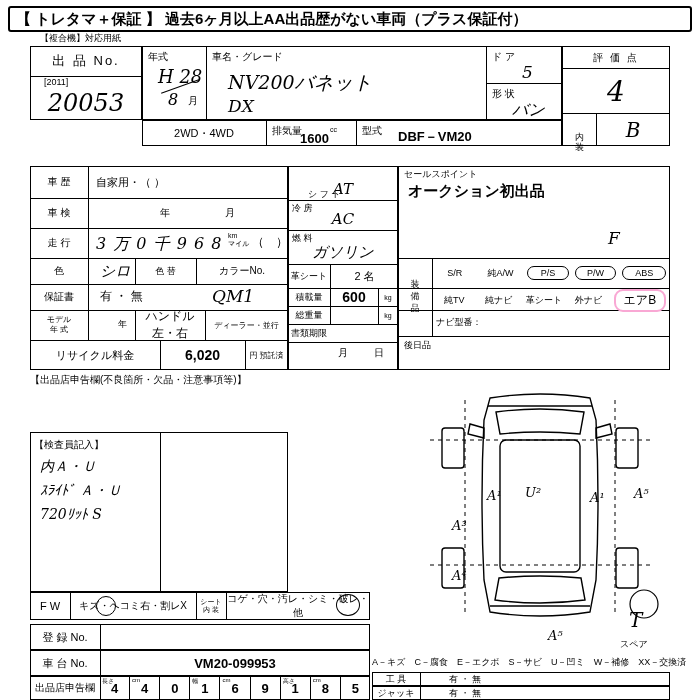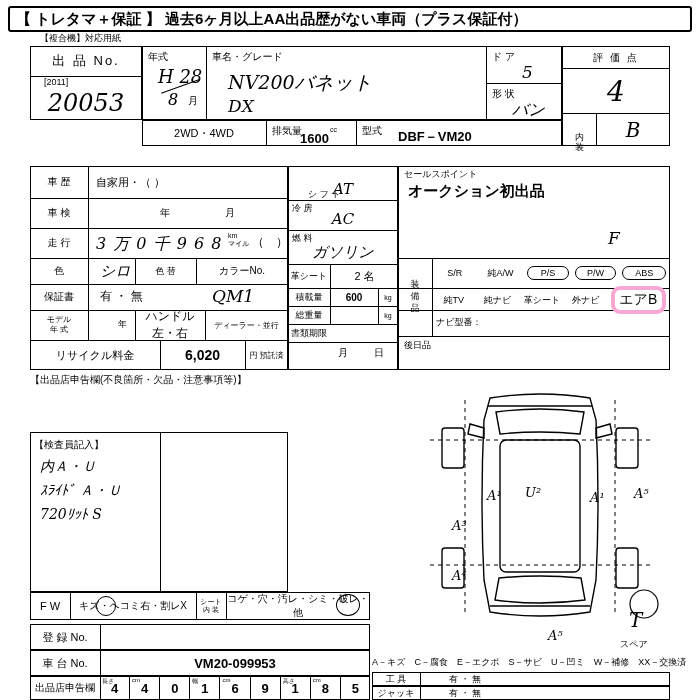--- a/index.html
+++ b/index.html
@@ -141,21 +141,21 @@
   <div class="abs lbl2" style="left:308px;top:170px;margin-top:20px;">シ フ ト</div>
   <div class="abs ctr hand" style="left:288px;top:180px;width:110px;height:18px;font-size:15px;">AT</div>
   <div class="abs lbl2" style="left:292px;top:204px;">冷 房</div>
   <div class="abs ctr hand" style="left:288px;top:210px;width:110px;height:18px;font-size:15px;">AC</div>
   <div class="abs lbl2" style="left:292px;top:234px;">燃 料</div>
   <div class="abs ctr hand" style="left:288px;top:242px;width:110px;height:20px;font-size:15px;">ガソリン</div>
 
   <div class="abs ctr lbl2" style="left:288px;top:264px;width:42px;height:24px;">革シート</div>
   <div class="abs ctr" style="left:330px;top:264px;width:69px;height:24px;font-size:11px;">2 名</div>
   <div class="abs ctr lbl2" style="left:288px;top:288px;width:42px;height:18px;">積載量</div>
-  <div class="abs ctr" style="left:330px;top:288px;width:48px;height:18px;font-size:10px;font-weight:bold;">600</div>
+  <div class="abs ctr" style="left:330px;top:288px;width:48px;height:18px;font-size:14px;font-weight:bold;">600</div>
   <div class="abs ctr xsm" style="left:378px;top:288px;width:20px;height:18px;">kg</div>
   <div class="abs ctr lbl2" style="left:288px;top:306px;width:42px;height:18px;">総重量</div>
   <div class="abs ctr xsm" style="left:378px;top:306px;width:20px;height:18px;">kg</div>
   <div class="abs ctr lbl2" style="left:288px;top:324px;width:42px;height:18px;">書類期限</div>
   <div class="abs lbl" style="left:338px;top:348px;">月</div>
   <div class="abs lbl" style="left:374px;top:348px;">日</div>
 
   <div class="abs bx" style="left:398px;top:166px;width:272px;height:204px;"></div>
   <div class="abs hline" style="left:398px;top:258px;width:272px;"></div>
   <div class="abs hline" style="left:398px;top:288px;width:272px;"></div>
@@ -175,21 +175,21 @@
     <span style="width:40px;text-align:center;font-size:9px;border:1px solid #000;border-radius:9px;padding:1px 0;">P/S</span>
     <span style="width:40px;text-align:center;font-size:9px;border:1px solid #000;border-radius:9px;padding:1px 0;">P/W</span>
     <span style="width:42px;text-align:center;font-size:9px;border:1px solid #000;border-radius:9px;padding:1px 0;">ABS</span>
   </div>
 
   <div class="abs" style="left:436px;top:290px;width:230px;height:20px;display:flex;align-items:center;gap:6px;">
     <span style="width:38px;text-align:center;font-size:9px;">純TV</span>
     <span style="width:42px;text-align:center;font-size:9px;">純ナビ</span>
     <span style="width:40px;text-align:center;font-size:9px;">革シート</span>
     <span style="width:40px;text-align:center;font-size:9px;">外ナビ</span>
-    <span style="width:42px;text-align:center;font-size:14px;border:4px solid #f9a8d4;border-radius:9px;padding:1px 4px;">エアB</span>
+    <span style="width:42px;text-align:center;font-size:12px;border:2px solid #f9a8d4;border-radius:9px;padding:1px 4px;">エアB</span>
   </div>
   <div class="abs lbl2" style="left:436px;top:318px;">ナビ型番：</div>
   <div class="abs lbl2" style="left:404px;top:341px;">後日品</div>
 
   <div class="abs bx" style="left:30px;top:432px;width:258px;height:160px;"></div>
   <div class="abs vline" style="left:160px;top:432px;height:160px;"></div>
   <div class="abs lbl" style="left:34px;top:440px;font-size:10px;">【検査員記入】</div>
   <div class="abs hand" style="left:40px;top:458px;font-size:14px;">内Ａ・Ｕ</div>
   <div class="abs hand" style="left:40px;top:482px;font-size:14px;">ｽﾗｲﾄﾞ Ａ・Ｕ</div>
   <div class="abs hand" style="left:40px;top:506px;font-size:14px;">720ﾘｯﾄ S</div>

